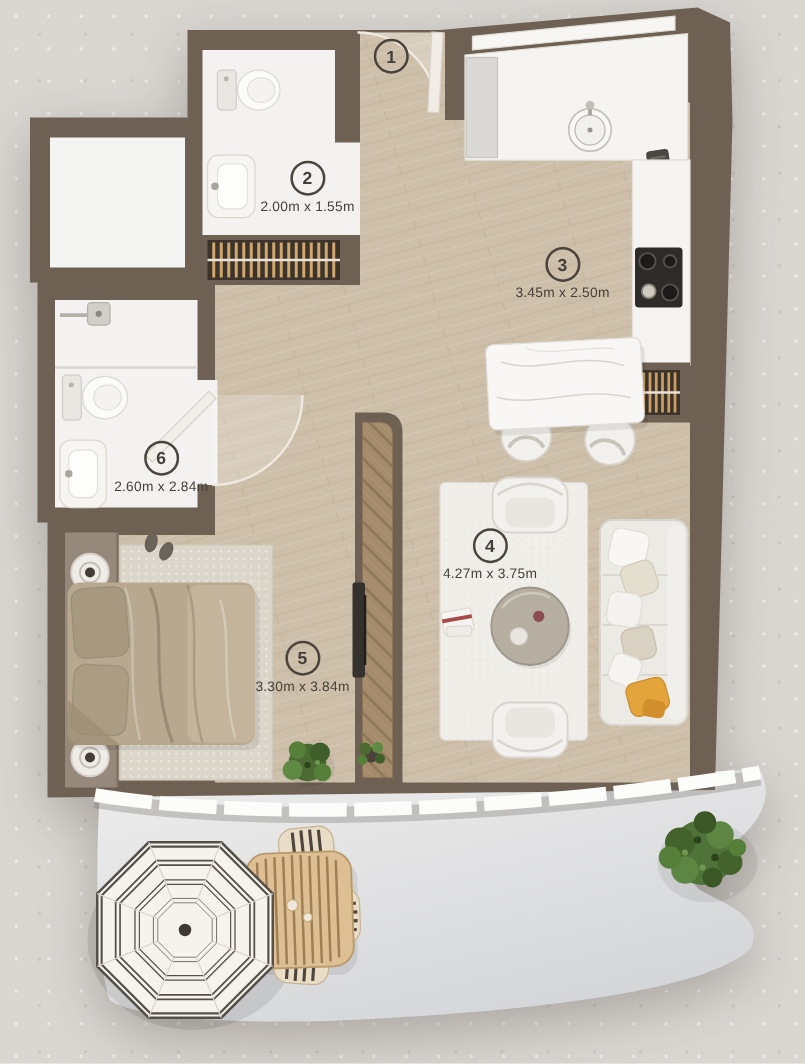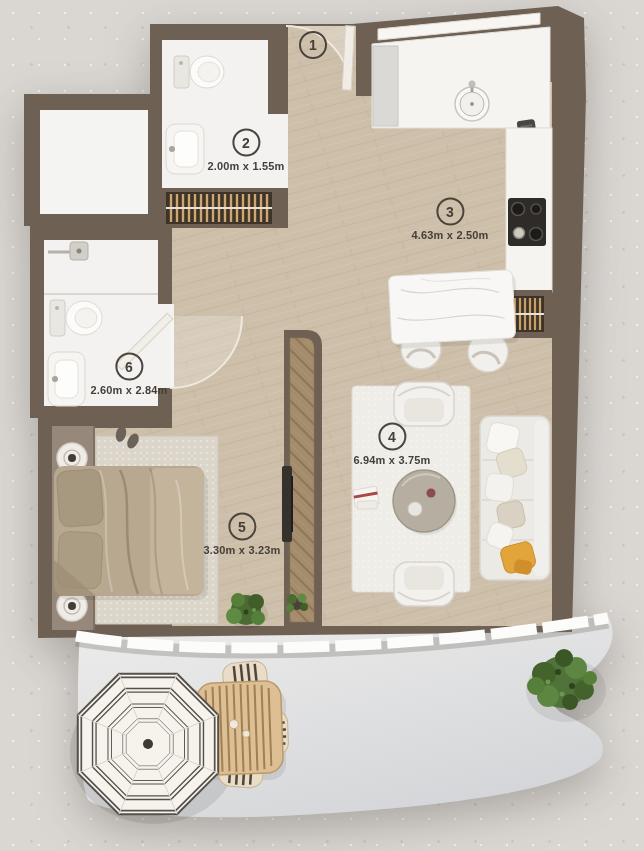--- a/index.html
+++ b/index.html
@@ -16,21 +16,21 @@
   .plan-svg{position:absolute;left:0;top:0;filter:drop-shadow(0 14px 22px rgba(70,62,54,.32));}
   .room-label{
     position:absolute;display:flex;flex-direction:column;align-items:center;gap:3px;
     transform:translate(-50%,-50%);pointer-events:none;color:#453f39;
   }
   .num-circle{
     width:24px;height:24px;border:2px solid #4a443d;border-radius:50%;
     display:flex;align-items:center;justify-content:center;
     font-size:14px;font-weight:700;line-height:1;background:transparent;
   }
-  .dims{font-size:11px;font-weight:700;letter-spacing:.2px;white-space:nowrap;}
+  .dims{font-size:11px;font-weight:400;letter-spacing:.2px;white-space:nowrap;}
   .dims:empty{display:none;}
 </style>
 </head>
 <body>
 
 <div class="stage">
 
 <svg class="plan-svg" width="644" height="851" viewBox="0 0 644 851">
   <defs>
     <pattern id="plank" width="120" height="15" patternUnits="userSpaceOnUse" patternTransform="rotate(-15)">
@@ -403,28 +403,28 @@
 <div class="room-label" style="left:313px;top:45px;">
   <span class="num-circle">1</span>
 
 </div>
 <div class="room-label" style="left:246px;top:150px;">
   <span class="num-circle">2</span>
   <span class="dims">2.00m x 1.55m</span>
 </div>
 <div class="room-label" style="left:450px;top:219px;">
   <span class="num-circle">3</span>
-  <span class="dims">4.63m x 2.50m</span>
+  <span class="dims">3.45m x 2.50m</span>
 </div>
 <div class="room-label" style="left:392px;top:444px;">
   <span class="num-circle">4</span>
-  <span class="dims">6.94m x 3.75m</span>
+  <span class="dims">4.27m x 3.75m</span>
 </div>
 <div class="room-label" style="left:242px;top:534px;">
   <span class="num-circle">5</span>
-  <span class="dims">3.30m x 3.23m</span>
+  <span class="dims">3.30m x 3.84m</span>
 </div>
 <div class="room-label" style="left:129px;top:374px;">
   <span class="num-circle">6</span>
   <span class="dims">2.60m x 2.84m</span>
 </div>
 
 </div>
 
 </body></html>

